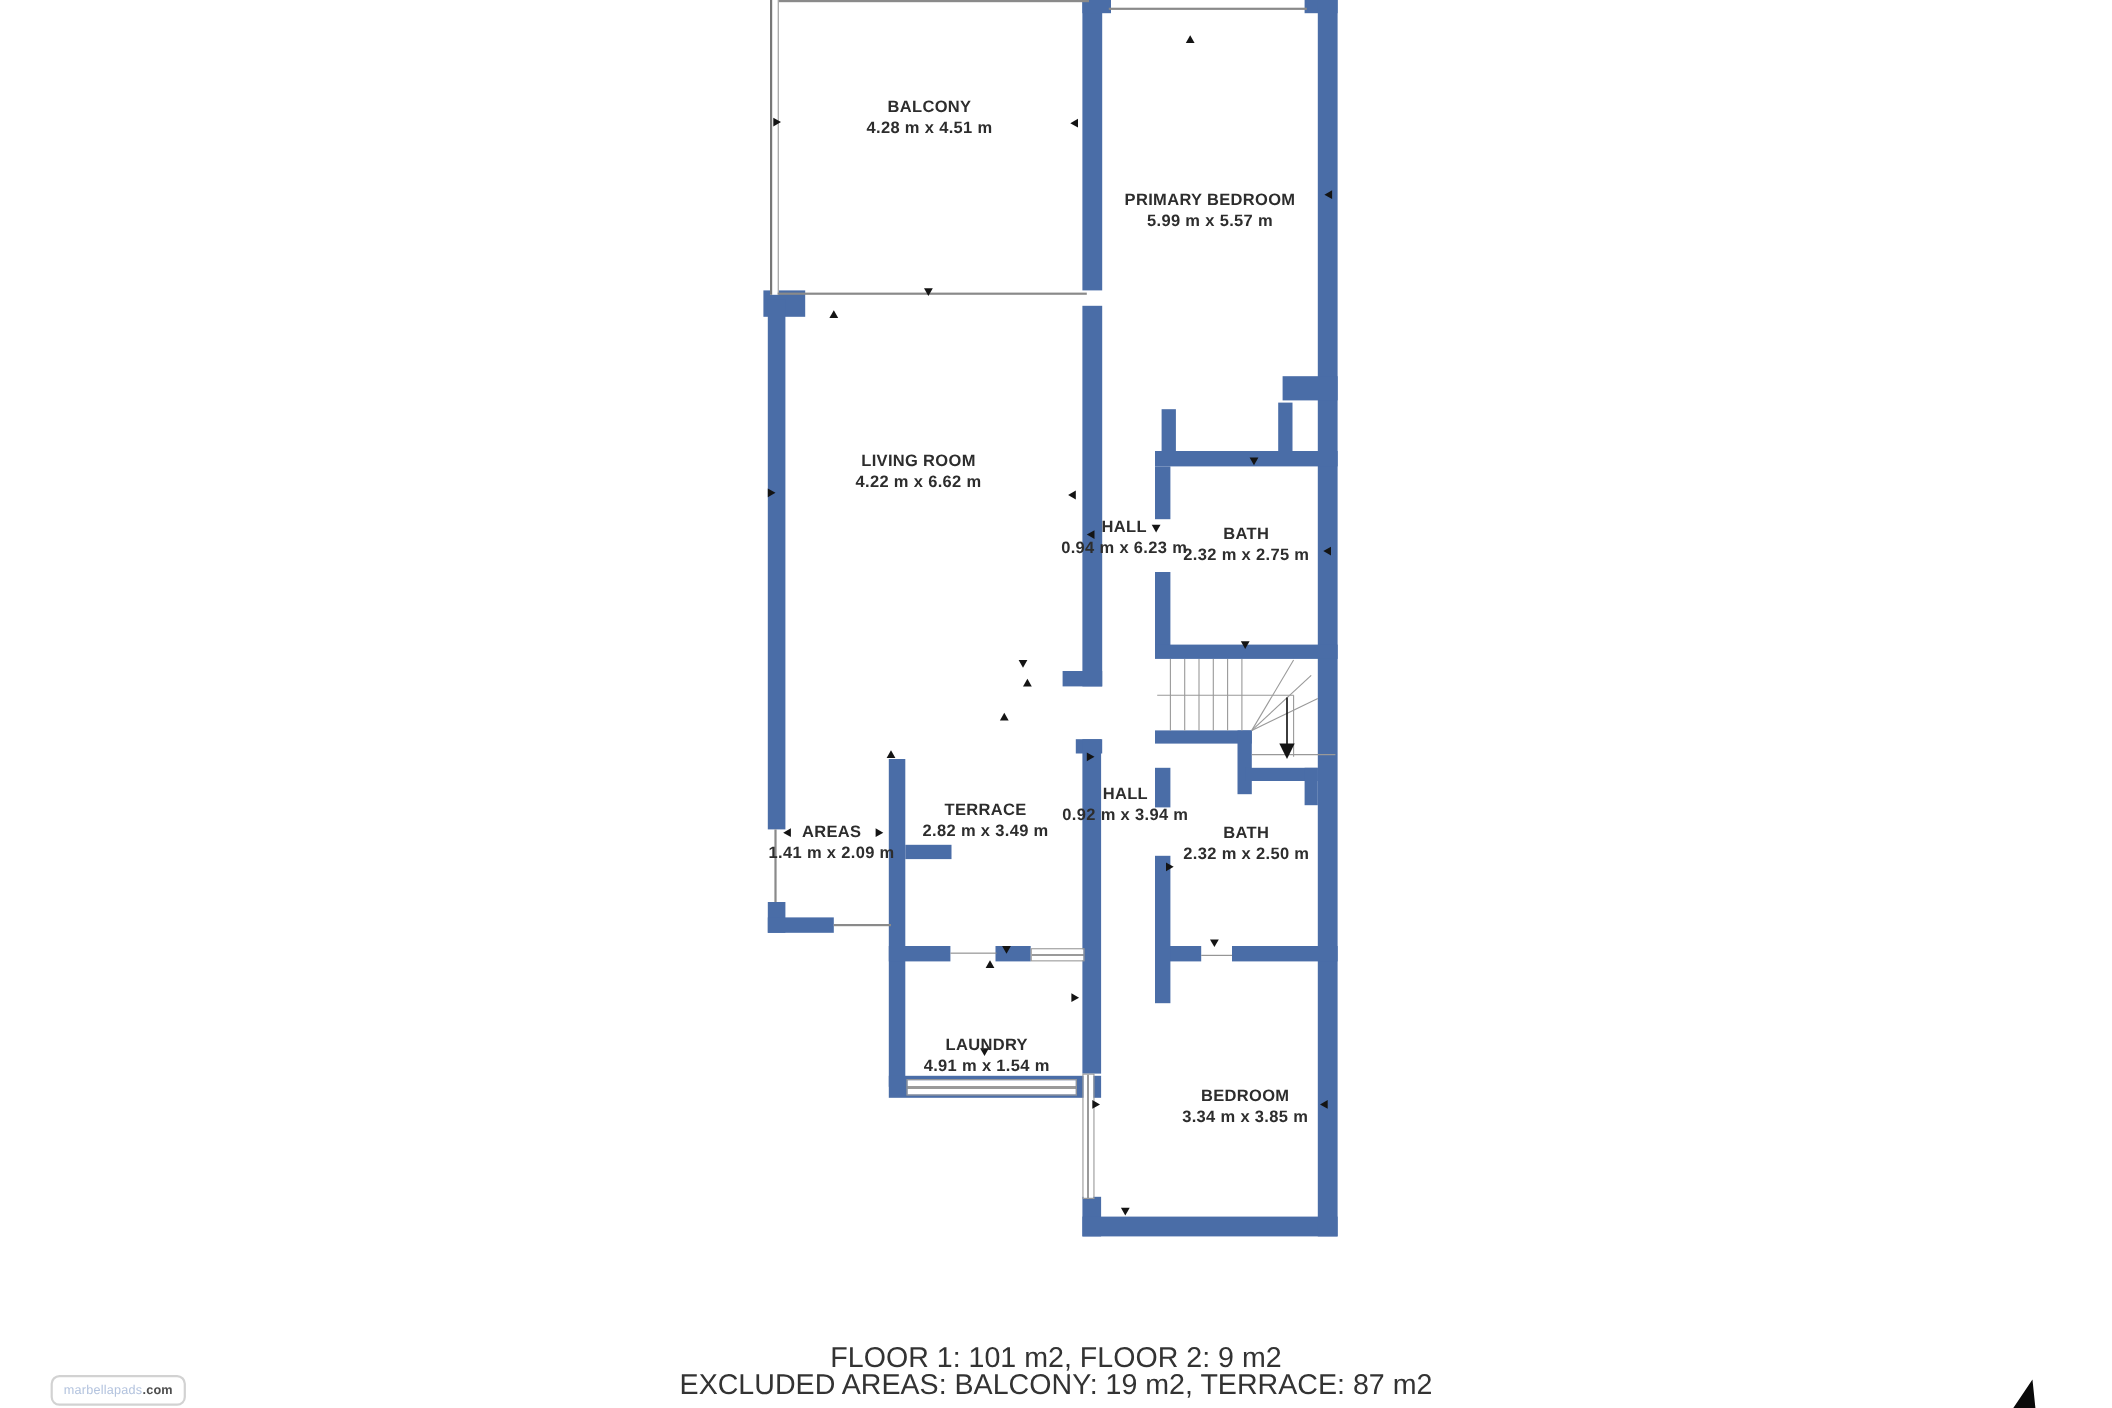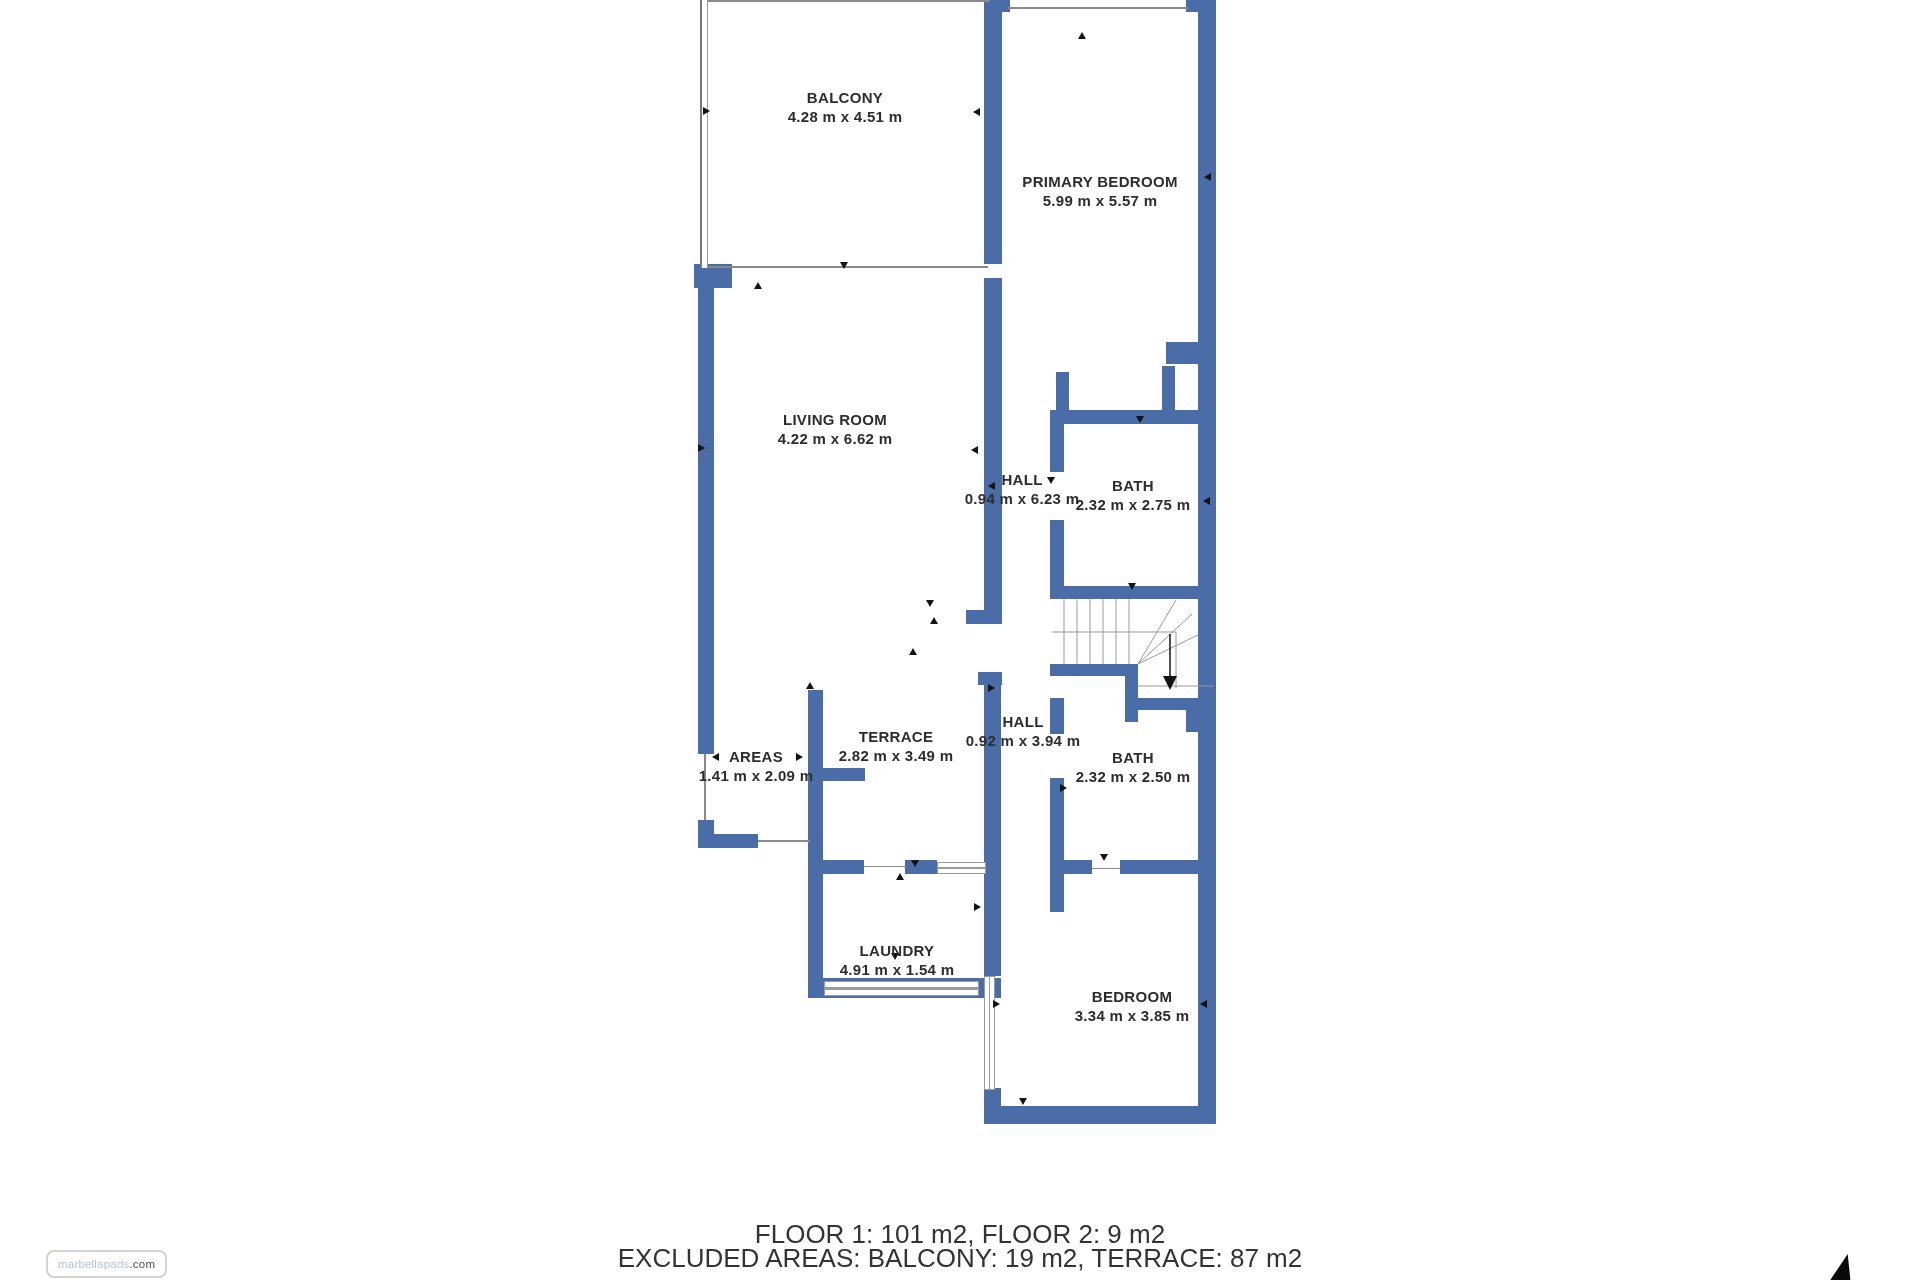--- a/index.html
+++ b/index.html
@@ -21,21 +21,21 @@
   .a-l{border-top:4px solid transparent;border-bottom:4px solid transparent;border-right:7px solid #141414}
   .a-r{border-top:4px solid transparent;border-bottom:4px solid transparent;border-left:7px solid #141414}
   .summary{position:absolute;left:50%;top:1222px;transform:translateX(-50%);
       text-align:center;color:#333;white-space:nowrap}
   .summary .total{font-size:23px;font-weight:700;line-height:27px}
   .summary .line{font-size:26px;line-height:24px}
   .logo{position:absolute;left:46px;top:1250px;height:24px;padding:0 10px;
       border:2px solid #d2d2d2;border-radius:8px;background:#fff;
       display:flex;align-items:center;font-size:11.5px;letter-spacing:.2px}
   .logo .lt{color:#b3c3de}
-  .logo .dk{color:#4d4d4d;font-weight:400}
+  .logo .dk{color:#4d4d4d;font-weight:700}
   .corner-star{position:absolute;left:1756px;top:1246px}
 </style>
 </head>
 <body>
 
 <div class="plan">
 
   <div>
     <div class="w" style="left:694px;top:264px;width:38px;height:24px"></div>
     <div class="w" style="left:984px;top:0;width:18px;height:264px"></div>

